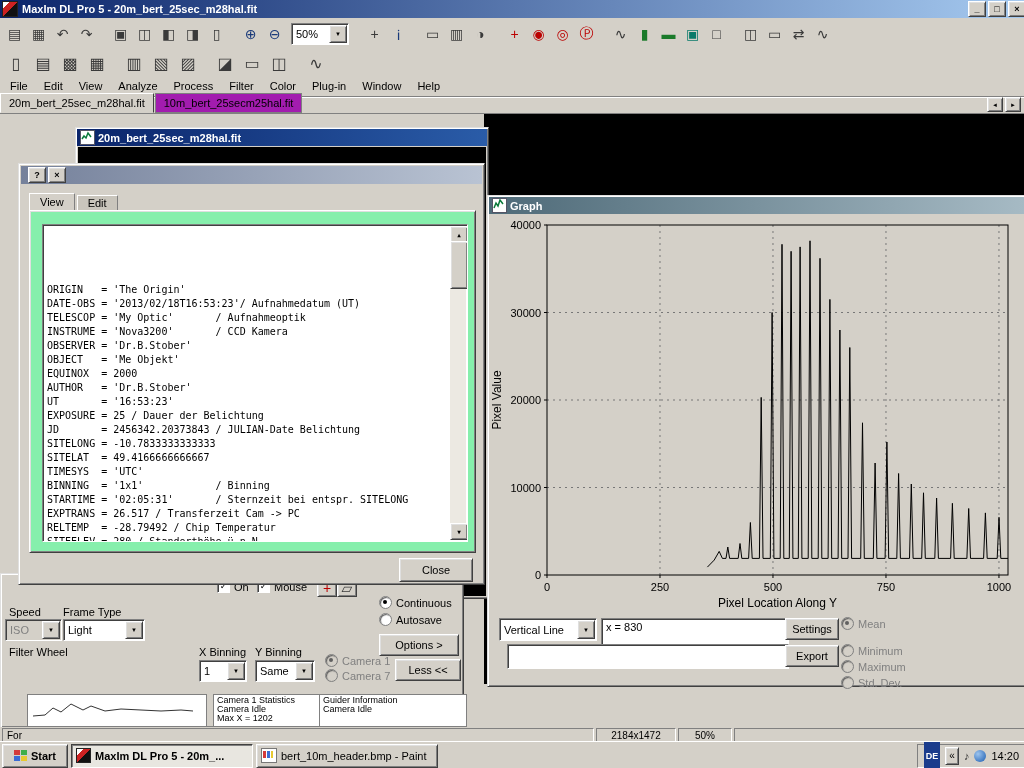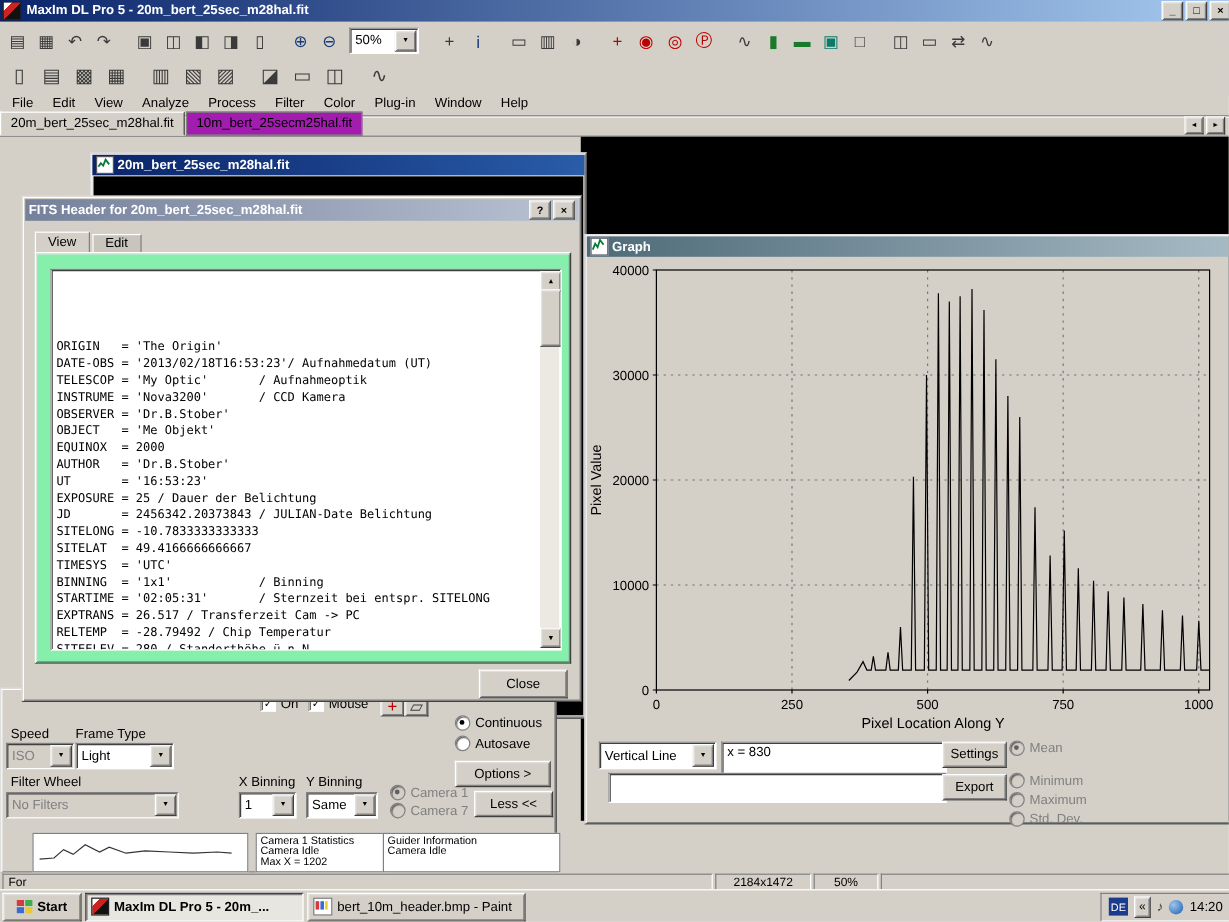--- a/index.html
+++ b/index.html
@@ -106,21 +106,21 @@
   #startbtn{width:56px;height:22px;display:flex;align-items:center;gap:3px;padding:0 4px;font-weight:bold}
   .flag{width:14px;height:12px;display:grid;grid-template-columns:6px 6px;grid-template-rows:5px 5px;gap:1px;flex:none}
   .flag i{display:block}
   .taskbtn{width:172px;height:22px;display:flex;align-items:center;gap:4px;padding:0 4px;
            white-space:nowrap;overflow:hidden}
   .taskbtn.active{background:#e8e6e0;border-color:#404040 #fff #fff #404040;
            box-shadow:inset 1px 1px 0 #808080;font-weight:bold}
   .painticon{width:14px;height:13px;background:#fff;border:1px solid #777;flex:none;display:flex}
   .tray{margin-left:auto;height:22px;border:1px solid;border-color:#808080 #fff #fff #808080;
         display:flex;align-items:center;gap:5px;padding:0 6px}
-  .debadge{width:16px;height:15px;background:#1b3c8c;color:#fff;font-size:9px;font-weight:normal;
+  .debadge{width:16px;height:28px;background:#1b3c8c;color:#fff;font-size:9px;font-weight:bold;
            display:flex;align-items:center;justify-content:center;flex:none}
   .trayball{width:12px;height:12px;border-radius:50%;background:radial-gradient(circle at 4px 4px,#9cc4ee,#1b5cb0);flex:none}
   .chev{width:12px;height:16px;display:flex;align-items:center;justify-content:center;font-size:10px}
   .noteico{font-size:11px;color:#333}
 </style>
 </head>
 <body>
 
 <div id="app">
 
@@ -257,24 +257,20 @@
       <span class="cb-a raised">▼</span>
     </div>
     <div class="combo abs" style="left:62px;top:45px;width:80px;height:20px">
       <span class="cb-t">Light</span>
       <span class="cb-a raised">▼</span>
     </div>
 
     <span class="lbl abs" style="left:8px;top:72px">Filter Wheel</span>
     <span class="lbl abs" style="left:198px;top:72px">X Binning</span>
     <span class="lbl abs" style="left:254px;top:72px">Y Binning</span>
-    <div class="combo disabled abs" style="left:4px;top:86px;width:142px;height:20px">
-      <span class="cb-t">No Filters</span>
-      <span class="cb-a raised">▼</span>
-    </div>
     <div class="combo abs" style="left:198px;top:86px;width:46px;height:20px">
       <span class="cb-t">1</span>
       <span class="cb-a raised">▼</span>
     </div>
     <div class="combo abs" style="left:254px;top:86px;width:58px;height:20px">
       <span class="cb-t">Same</span>
       <span class="cb-a raised">▼</span>
     </div>
     <label class="rad gray sel abs" style="left:324px;top:80px">
       <span class="dot"></span>
@@ -368,21 +364,20 @@
           <label class="rad gray" style="margin-bottom:3px">
             <span class="dot"></span>
             <span>Std. Dev.</span>
           </label>
         </div>
     </div>
   </div>
 
   <div class="abs winframe" id="fitsdlg">
     <div class="wtitle">
-      <span class="t">FITS Header for 20m_bert_25sec_m28hal.fit</span>
       <span class="winbtns">
         <span class="wbtn raised">?</span>
         <span class="wbtn raised">×</span>
       </span>
     </div>
     <div class="tabstrip">
       <span class="vtab active">View</span>
       <span class="vtab inactive">Edit</span>
     </div>
     <div class="tabpage">

